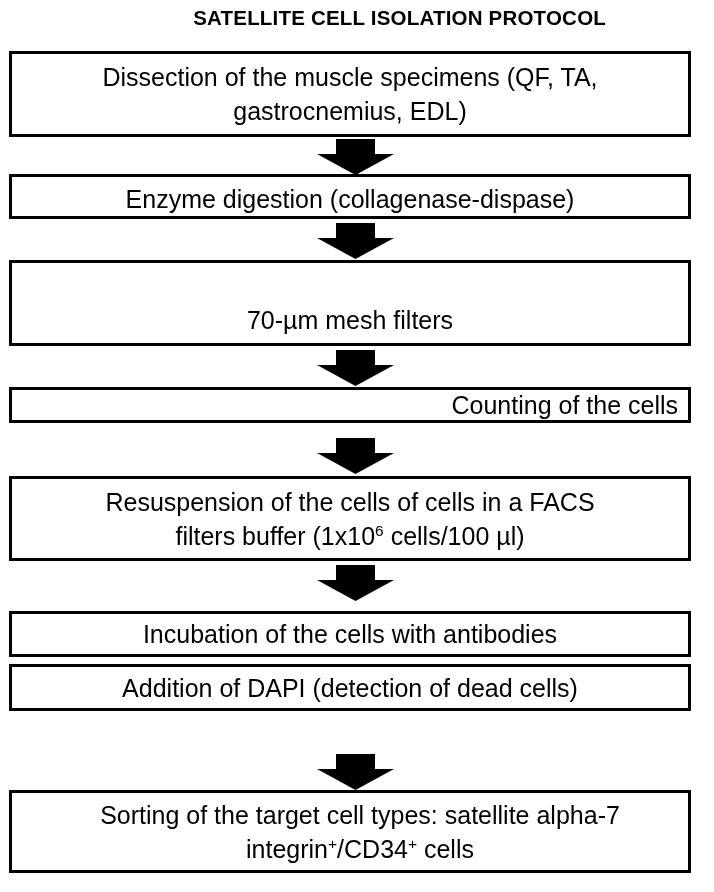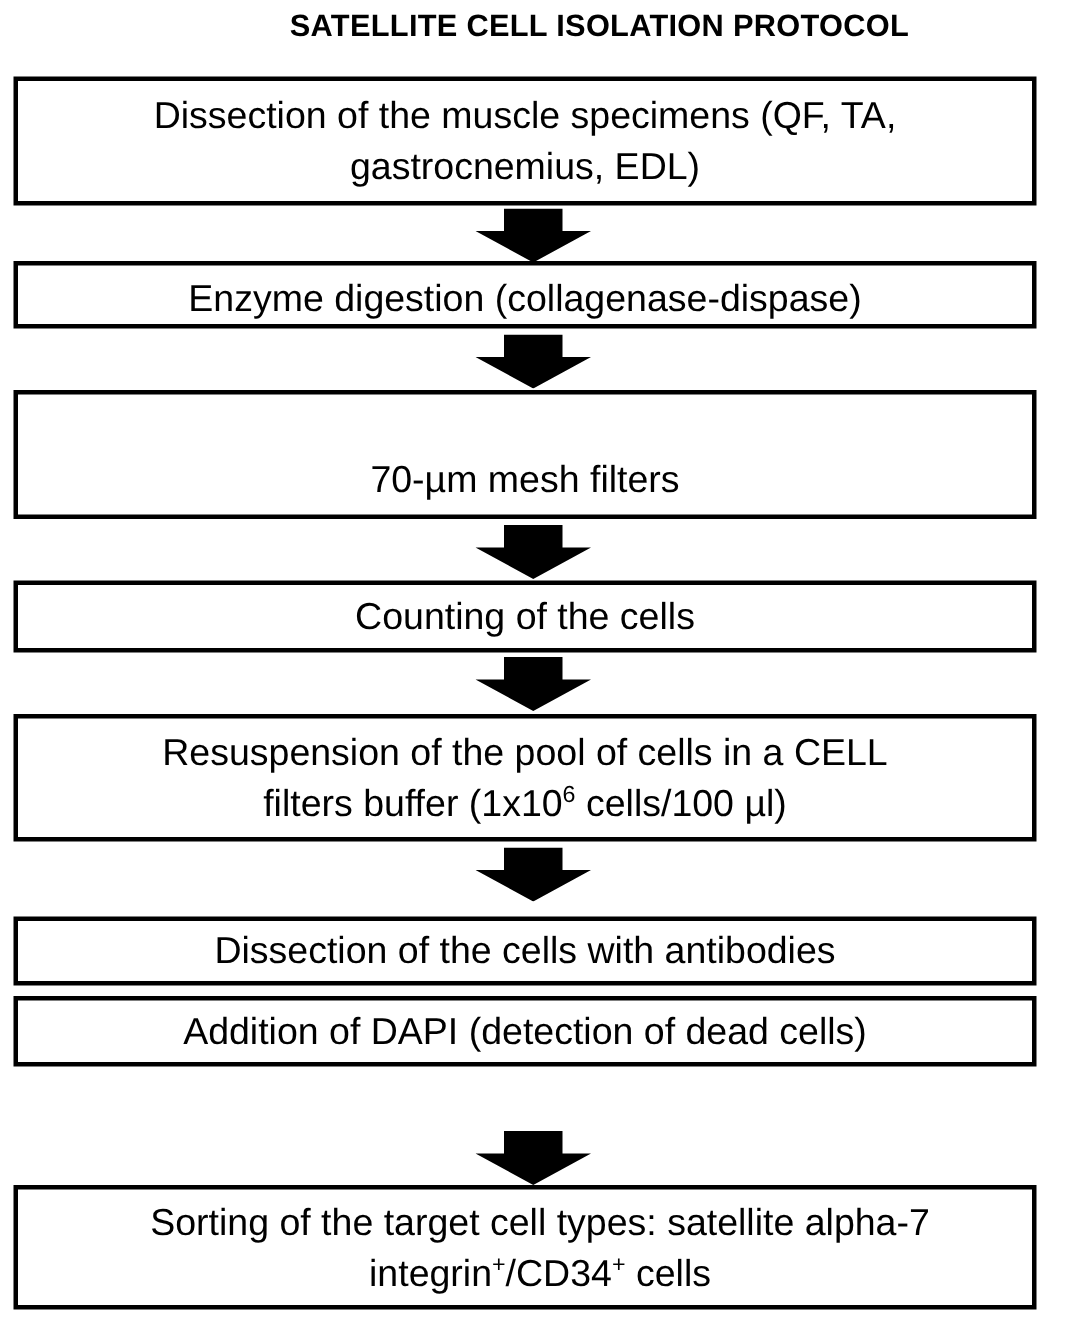--- a/index.html
+++ b/index.html
@@ -114,48 +114,48 @@
       <span>70-µm mesh filters</span>
     </span>
   </div>
 
   <div class="arrow" style="top:350px;">
     <svg viewBox="0 0 77 36" preserveAspectRatio="none" aria-hidden="true">
       <polygon points="19,0 58,0 58,15 77,15 38.5,36 0,15 19,15" fill="#000000"></polygon>
     </svg>
   </div>
 
-  <div class="node" style="top:387px; height:48px;">
+  <div class="node" style="top:387px; height:36px;text-align:right;">
     <span class="node-label">
       <span>Counting of the cells</span>
     </span>
   </div>
 
   <div class="arrow" style="top:438px;">
     <svg viewBox="0 0 77 36" preserveAspectRatio="none" aria-hidden="true">
       <polygon points="19,0 58,0 58,15 77,15 38.5,36 0,15 19,15" fill="#000000"></polygon>
     </svg>
   </div>
 
   <div class="node" style="top:476px; height:85px;">
     <span class="node-label">
-      <span>Resuspension of the pool of cells in a CELL</span><br>
+      <span>Resuspension of the cells of cells in a FACS</span><br>
       <span><span>filters buffer (1x10</span><sup>6</sup><span> cells/100 µl)</span></span>
     </span>
   </div>
 
   <div class="arrow" style="top:565px;">
     <svg viewBox="0 0 77 36" preserveAspectRatio="none" aria-hidden="true">
       <polygon points="19,0 58,0 58,15 77,15 38.5,36 0,15 19,15" fill="#000000"></polygon>
     </svg>
   </div>
 
   <div class="node" style="top:611px; height:46px;">
     <span class="node-label">
-      <span>Dissection of the cells with antibodies</span>
+      <span>Incubation of the cells with antibodies</span>
     </span>
   </div>
 
   <div class="arrow" style="top:664px;">
     <svg viewBox="0 0 77 36" preserveAspectRatio="none" aria-hidden="true">
       <polygon points="19,0 58,0 58,15 77,15 38.5,36 0,15 19,15" fill="#000000"></polygon>
     </svg>
   </div>
 
   <div class="node" style="top:664px; height:47px;">

